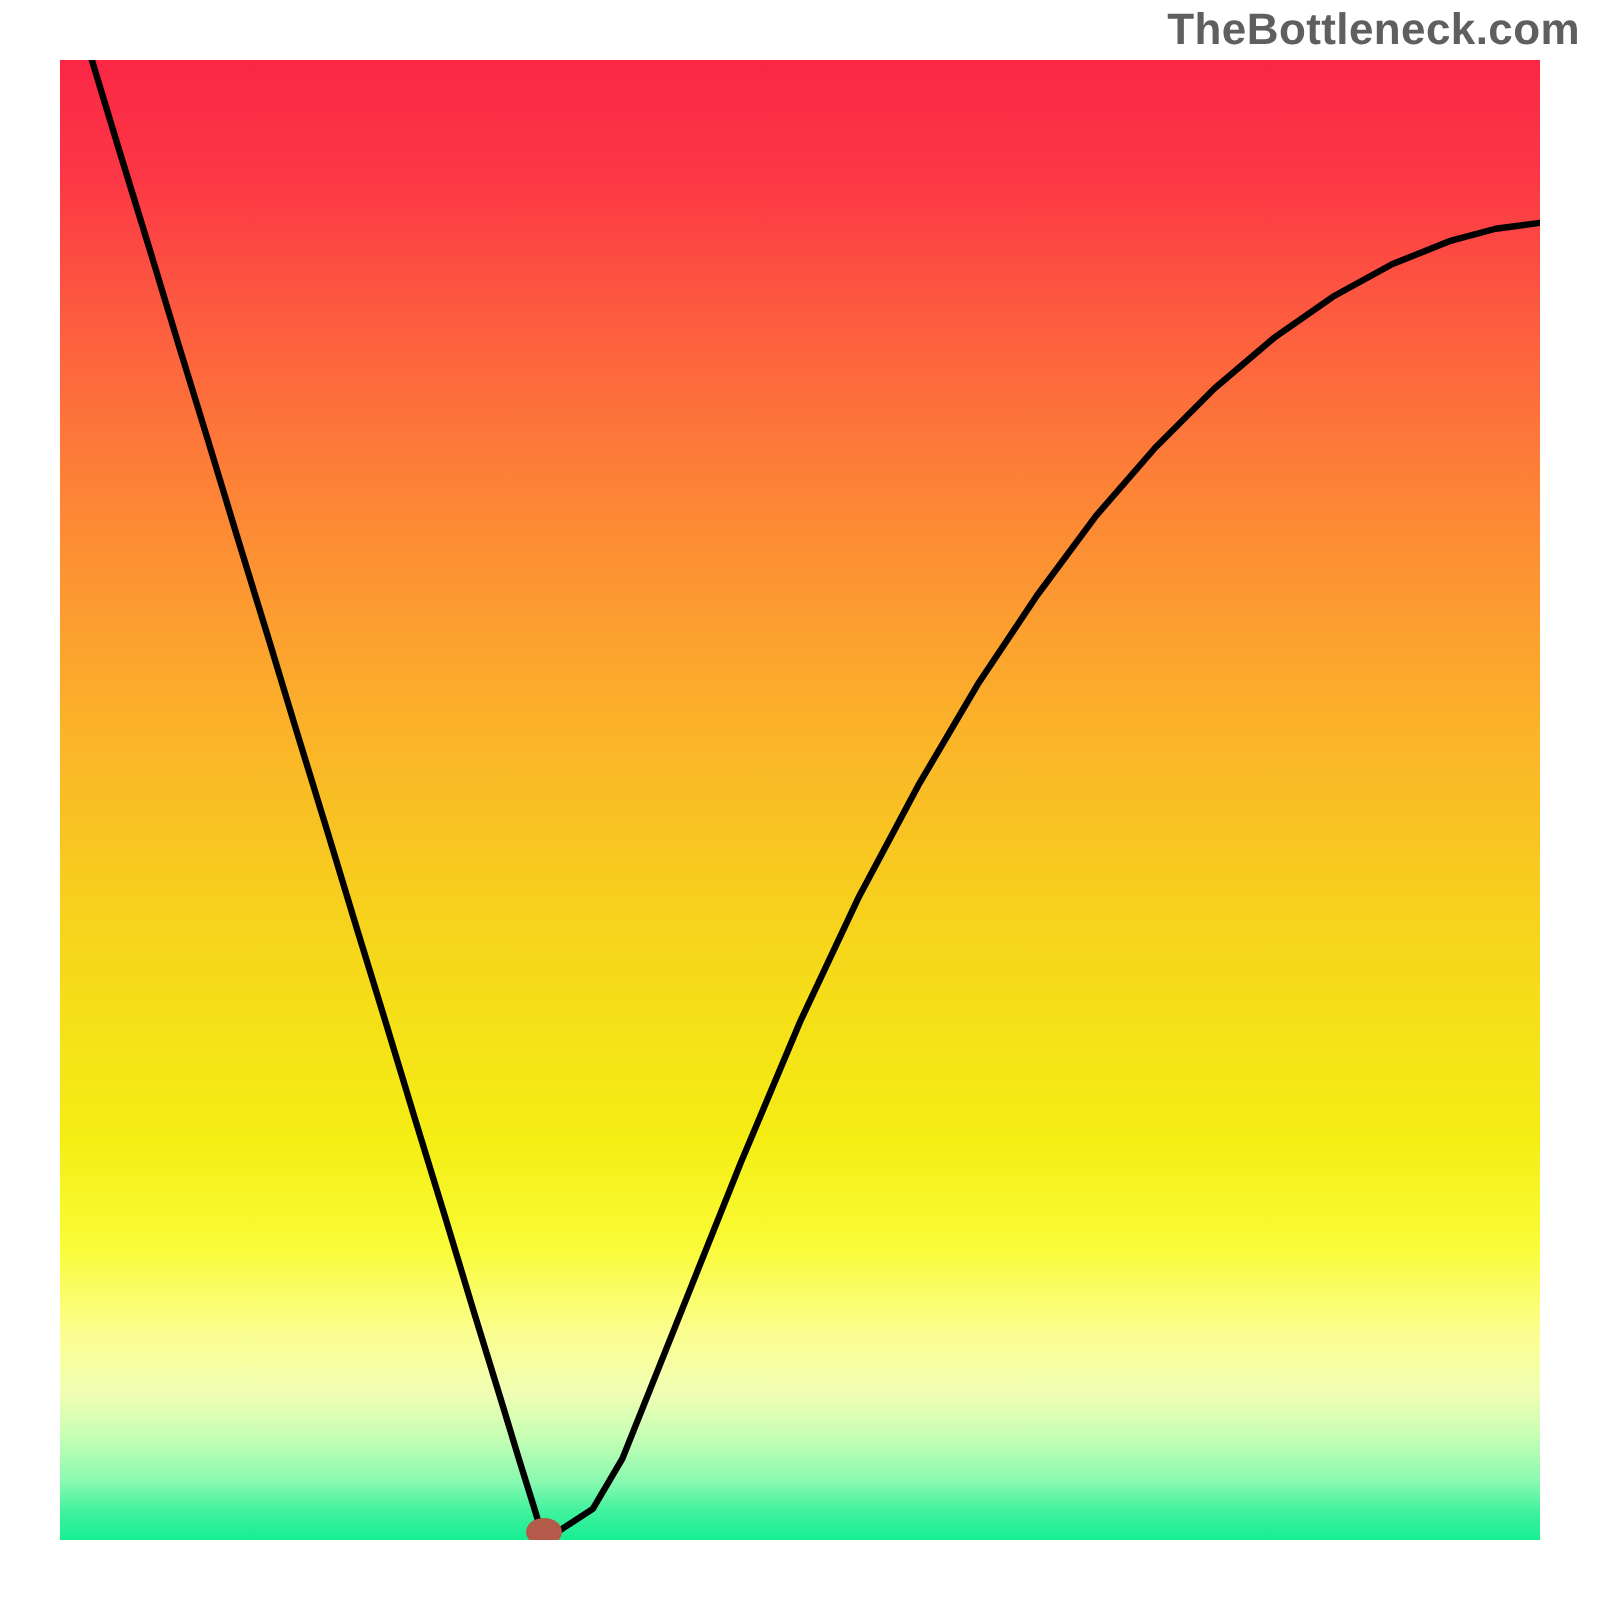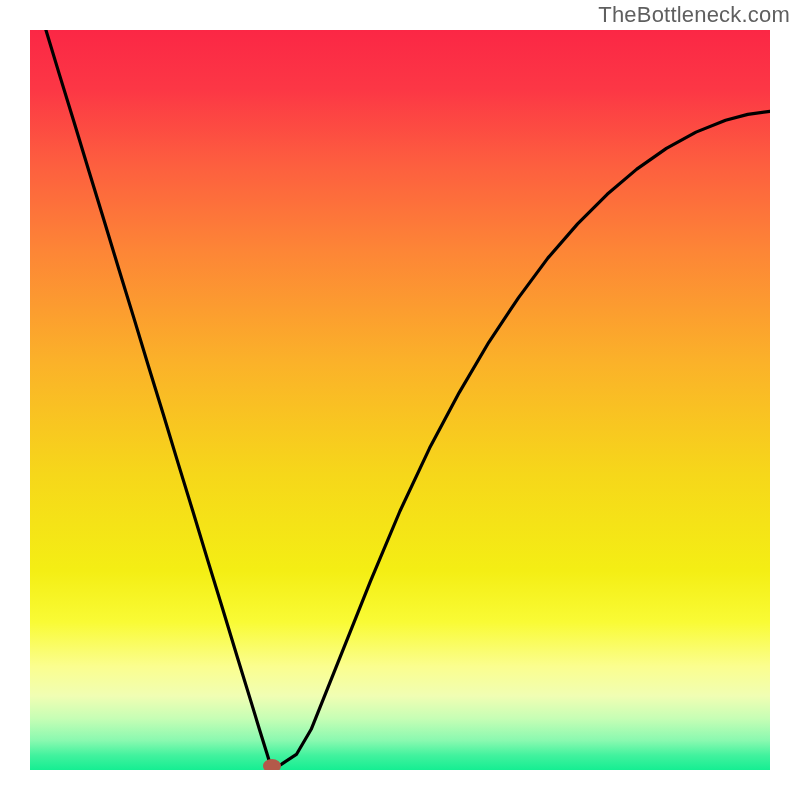--- a/index.html
+++ b/index.html
@@ -14,21 +14,21 @@
   .wrap {
     position: relative;
     width: 800px;
     height: 800px;
   }
   .watermark {
     position: absolute;
     top: 2px;
     right: 10px;
     font-size: 22px;
-    font-weight: 400;
+    font-weight: 700;
     color: #5f5f5f;
     letter-spacing: 0.2px;
     z-index: 10;
   }
   .plot {
     position: absolute;
     left: 30px;
     top: 30px;
     width: 740px;
     height: 740px;

